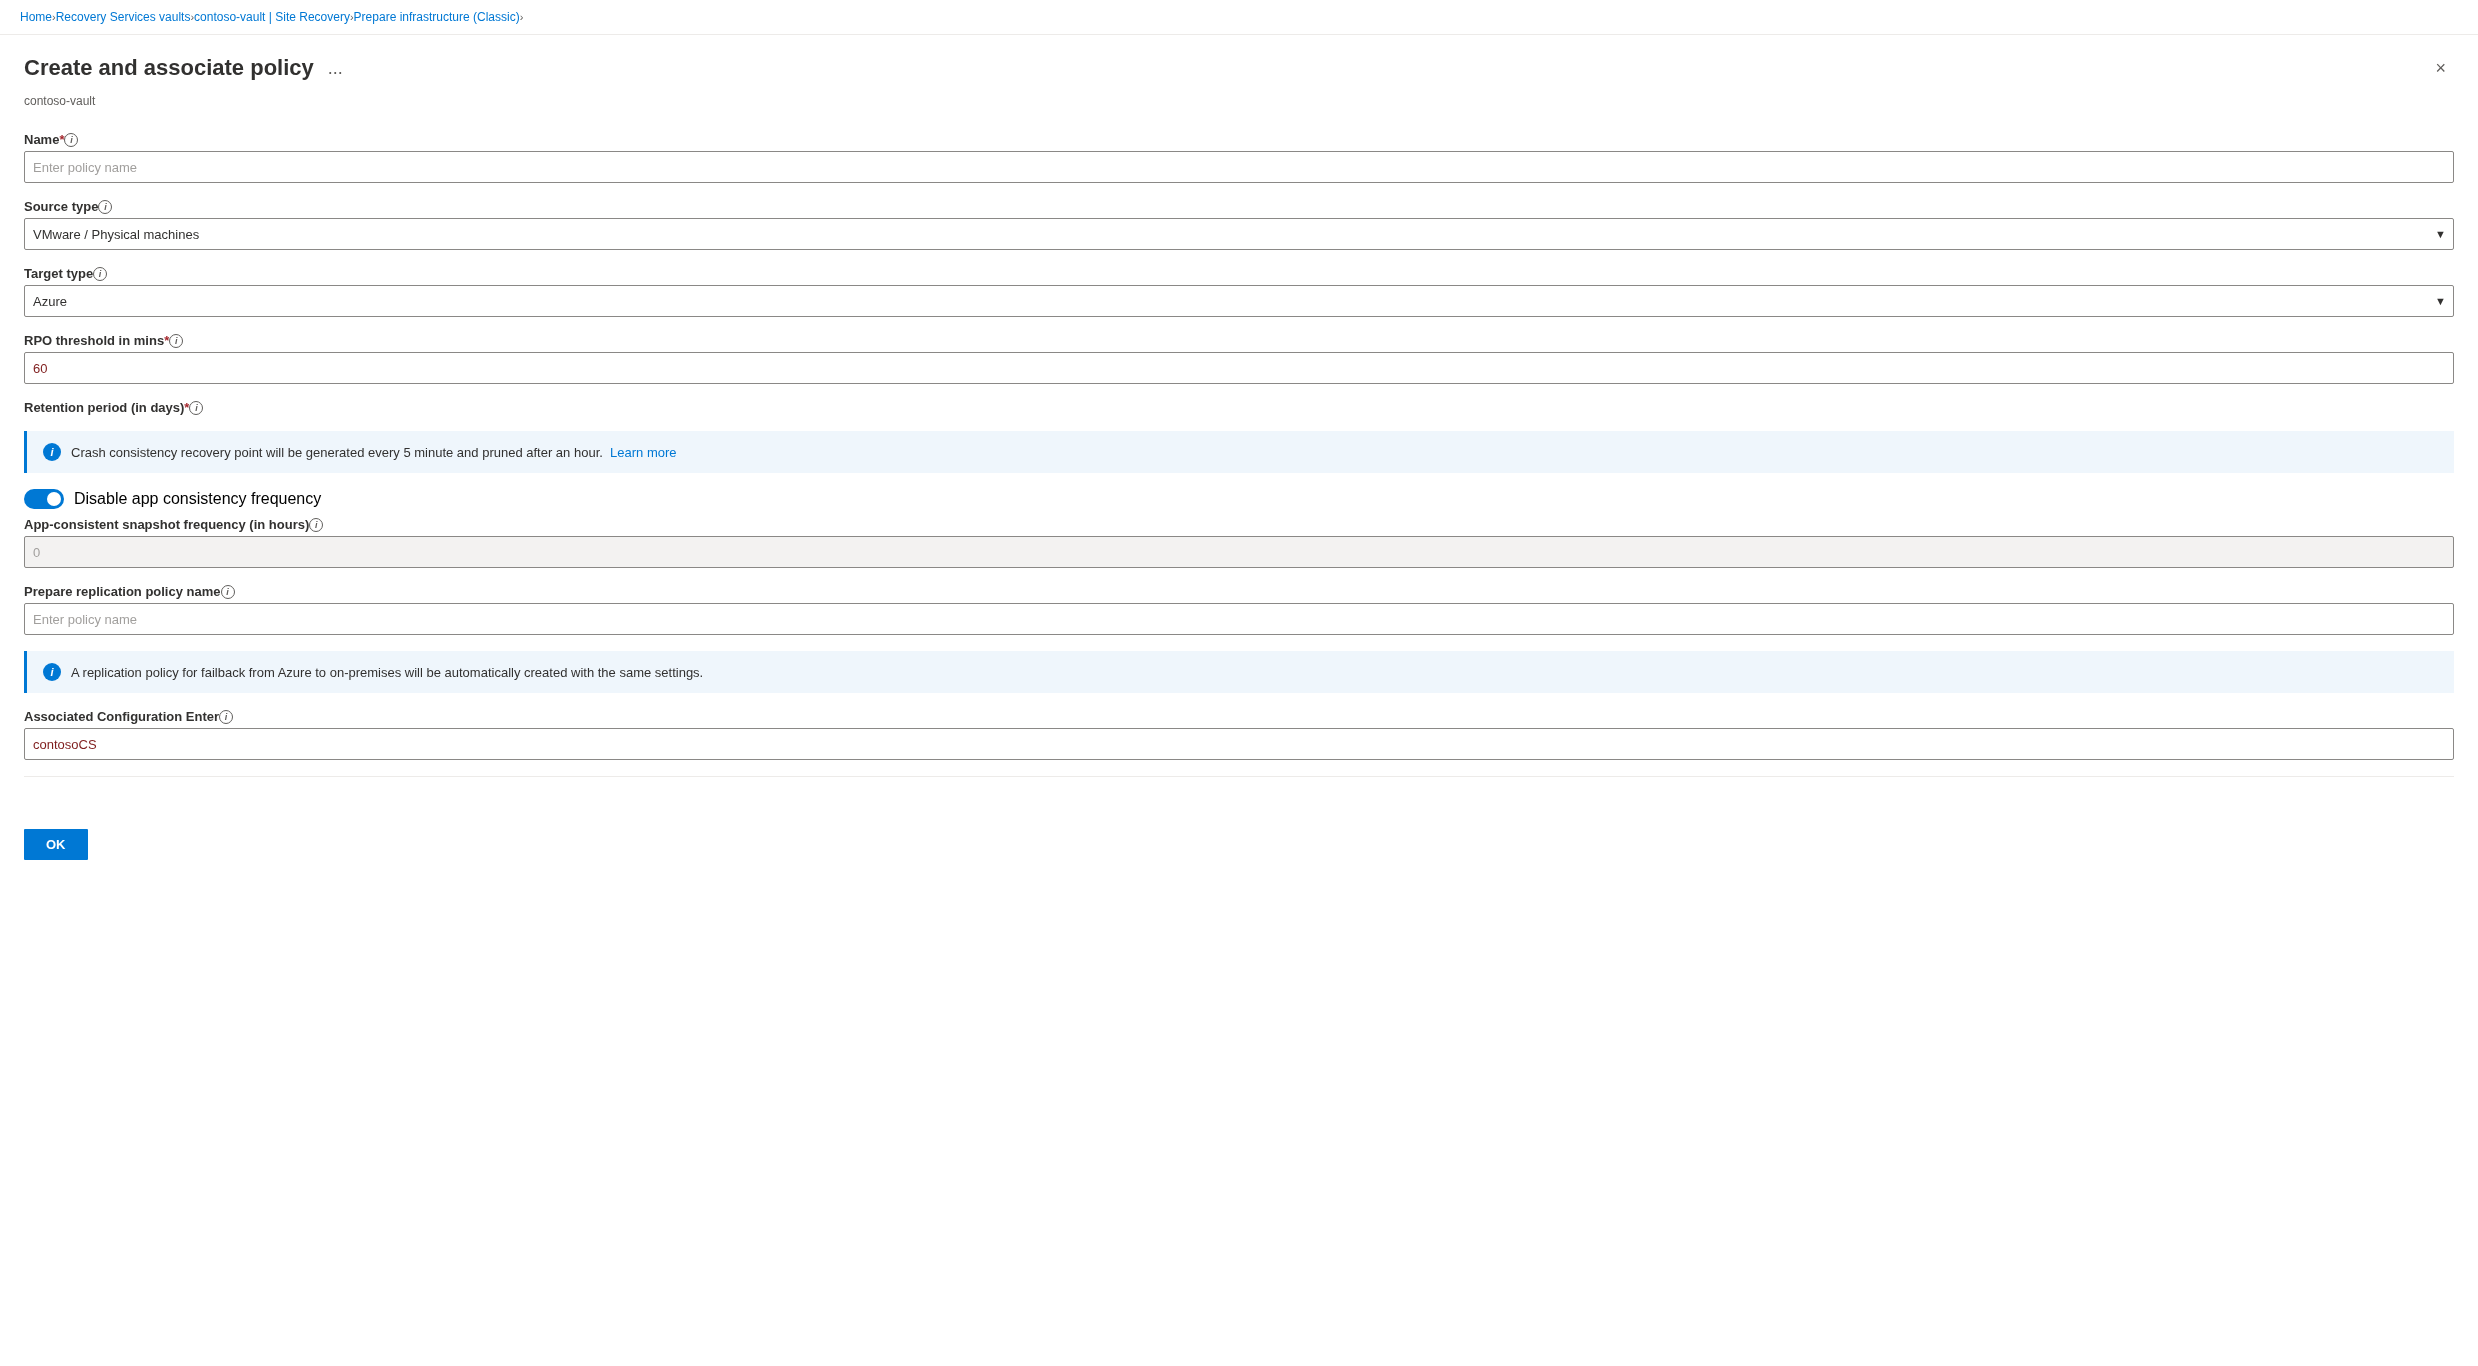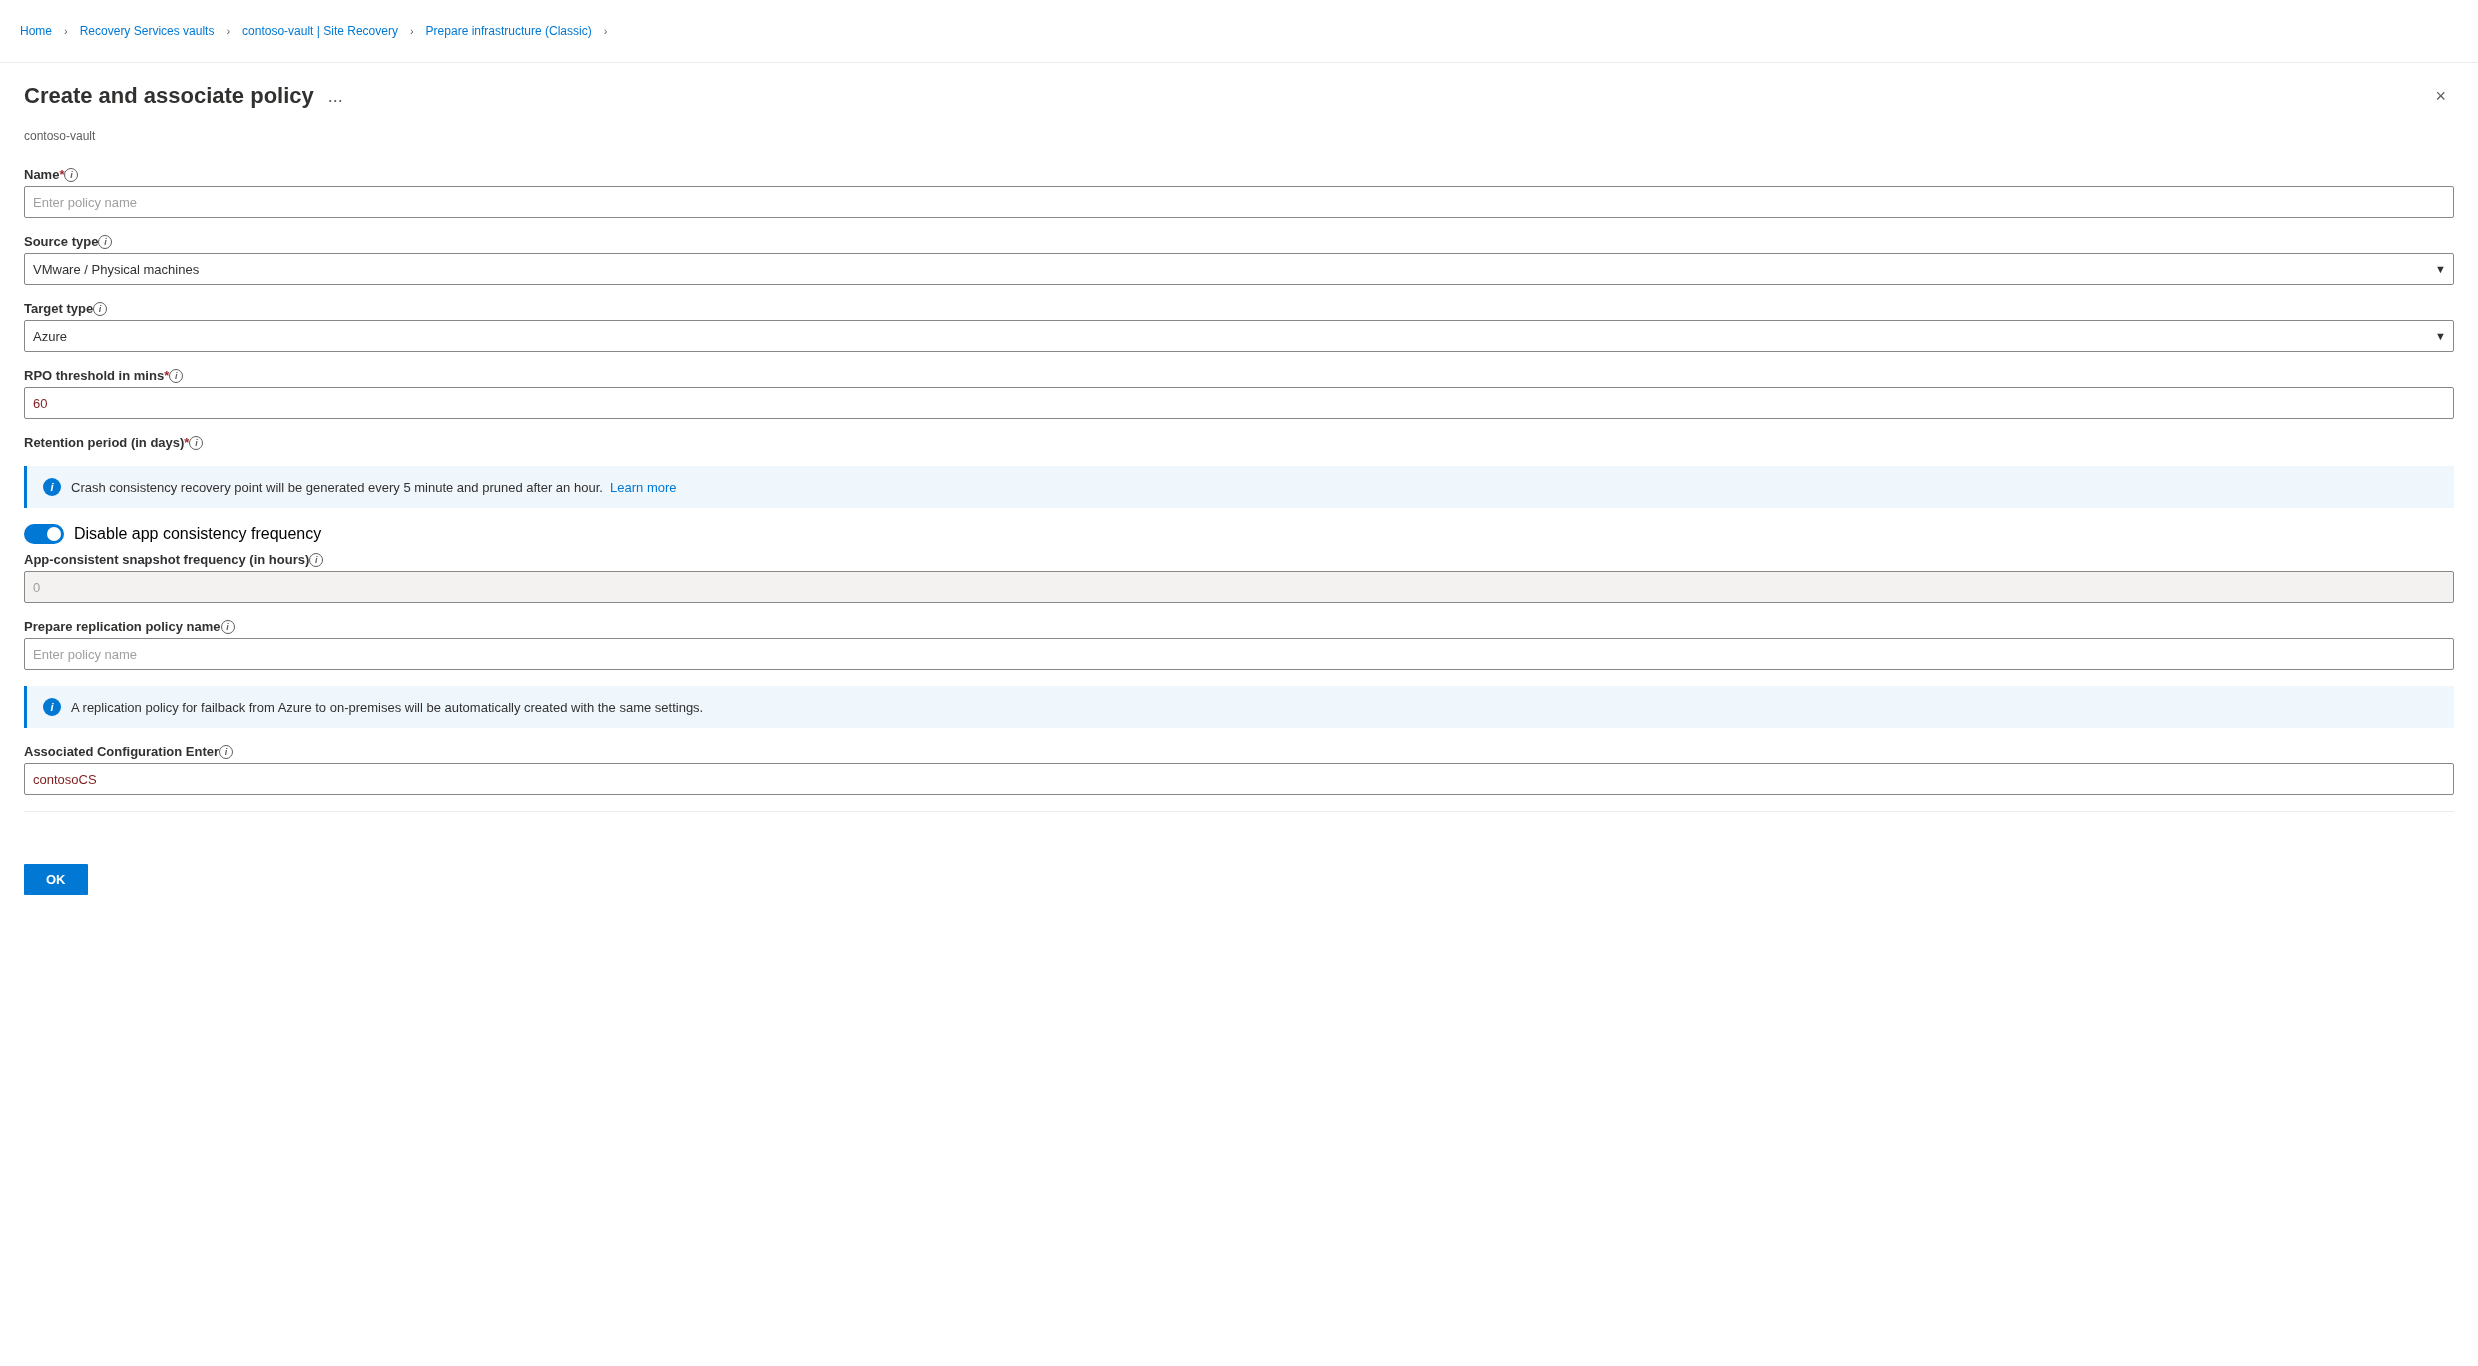--- a/index.html
+++ b/index.html
@@ -7,24 +7,24 @@
       font-family: 'Segoe UI', -apple-system, BlinkMacSystemFont, sans-serif;
       font-size: 13px;
       color: #323130;
       background: #ffffff;
       min-height: 100vh;
     }
 
     .breadcrumb {
       display: flex;
       align-items: center;
-      padding: 24px 20px;
+      padding: 10px 20px;
       font-size: 12px;
       color: #0078d4;
-      gap: 12px;
+      gap: 0;
       border-bottom: 1px solid #edebe9;
       background: #fff;
     }
     .breadcrumb a {
       color: #0078d4;
       text-decoration: none;
       cursor: pointer;
     }
     .breadcrumb-sep {
       color: #605e5c;
@@ -33,21 +33,21 @@
 
     .page-container {
       padding: 20px 24px;
       max-width: 100%;
     }
 
     .page-header {
       display: flex;
       align-items: flex-start;
       justify-content: space-between;
-      margin-bottom: 20px;
+      margin-bottom: 13px;
     }
 
     .page-title-row {
       display: flex;
       align-items: center;
       gap: 8px;
     }
 
     .page-title {
       font-size: 22px;

